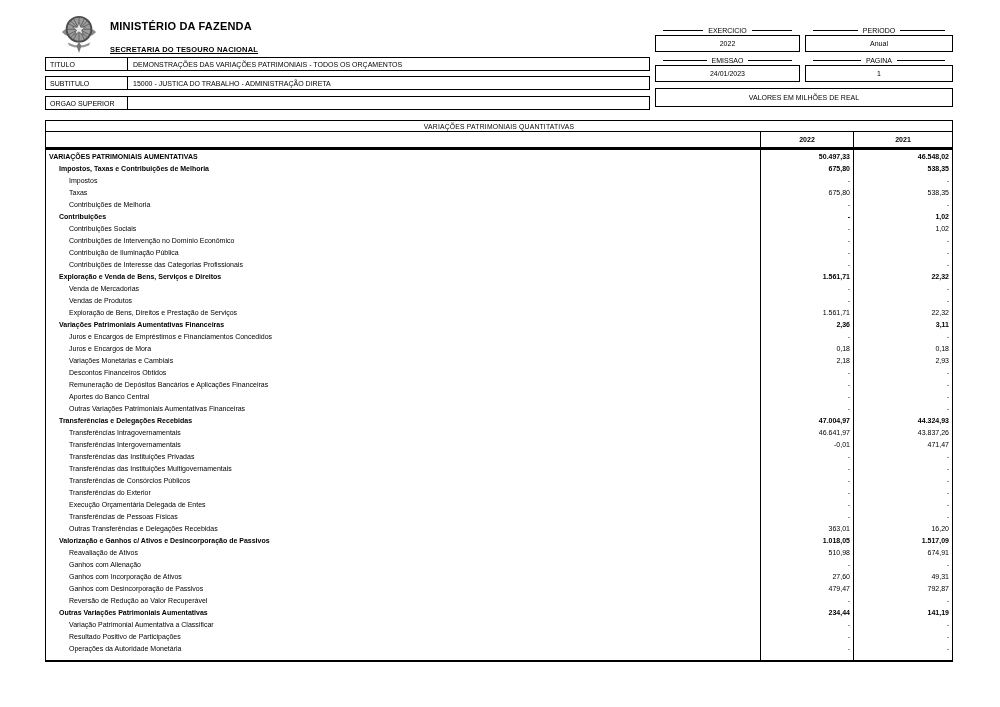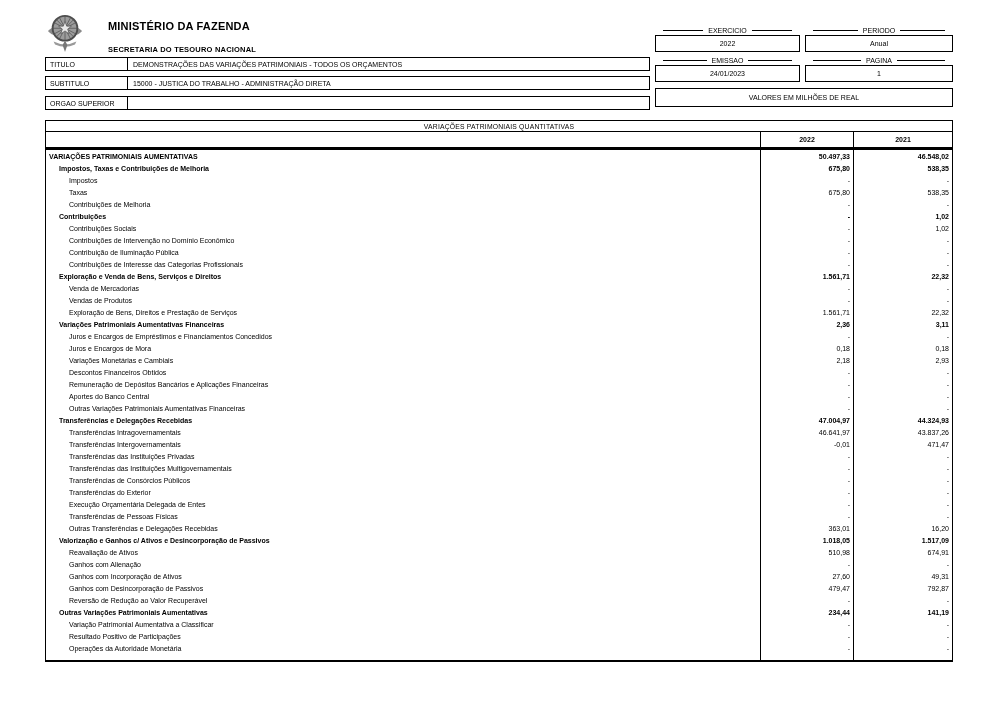--- a/index.html
+++ b/index.html
@@ -5,24 +5,24 @@
   * { margin:0; padding:0; box-sizing:border-box; }
   html,body { background:#fff; }
   body {
     width:1000px; height:707px; position:relative;
     font-family:"Liberation Sans", sans-serif; color:#000;
     -webkit-font-smoothing:antialiased;
   }
   .page { position:absolute; inset:0; background:#fff; }
 
   
-  .brand { position:absolute; left:46px; top:13px; display:flex; gap:24px; align-items:flex-start; }
+  .brand { position:absolute; left:60px; top:13px; display:flex; gap:12px; align-items:flex-end; }
   .brand-text { padding-top:7px; }
   .h1 { font-size:11px; font-weight:bold; letter-spacing:.2px; }
-  .h2 { font-size:7.5px; font-weight:bold; margin-top:13px; letter-spacing:.2px; }
+  .h2 { font-size:7.5px; font-weight:bold; margin-top:13px; letter-spacing:.2px;text-decoration:underline; }
 
   
   .field-box { position:absolute; left:45px; width:605px; height:14px;
     border:1.5px solid #000; display:flex; background:#fff; }
   .field-label { width:82px; border-right:1.5px solid #000; font-size:7px;
     display:flex; align-items:center; padding-left:4px; }
   .field-value { flex:1; font-size:7px; display:flex; align-items:center; padding-left:5px; }
 
   
   .meta-group { position:absolute; }

